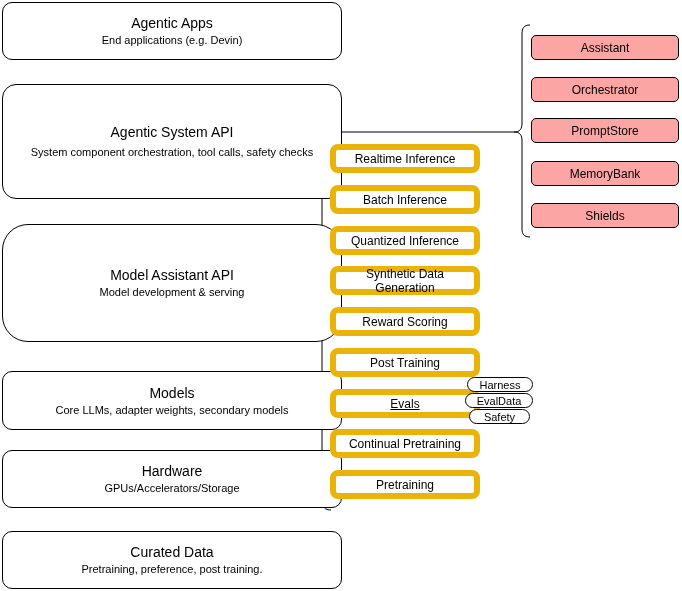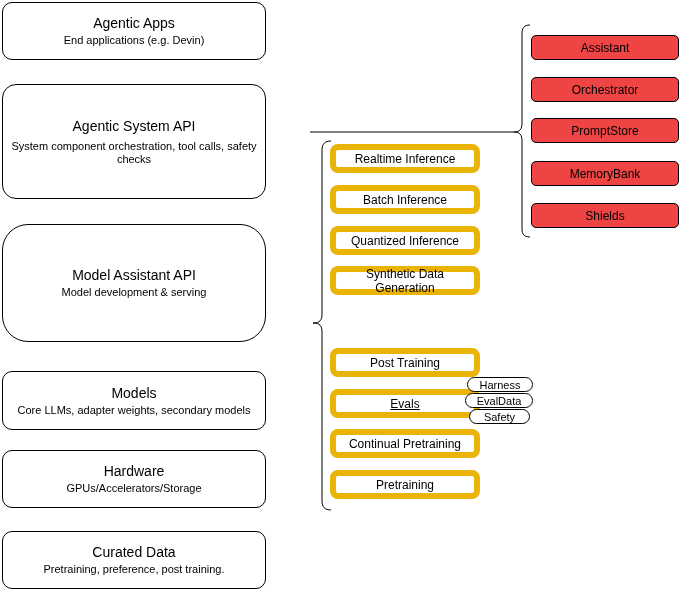--- a/index.html
+++ b/index.html
@@ -9,40 +9,40 @@
     background:#ffffff;
     font-family:"Liberation Sans", sans-serif;
     color:#000000;
     overflow:hidden;
   }
   .overlay{position:absolute;left:0;top:0;width:682px;height:591px;pointer-events:none;}
   .overlay path, .overlay line{stroke:#000000;stroke-width:1;fill:none;}
 
   
   .lbox{
-    position:absolute;left:2px;width:264px;
+    position:absolute;left:2px;width:340px;
     border:1px solid #000000;background:#ffffff;
     display:flex;flex-direction:column;justify-content:center;align-items:center;
     gap:3px;text-align:center;box-sizing:border-box;
   }
   .lbox .t{font-size:14px;line-height:16px;}
   .lbox .s{font-size:11px;line-height:13px;}
 
   
   .mbox{
     position:absolute;left:330px;width:150px;height:29px;
     border:6px solid #eab308;border-radius:8px;background:#ffffff;
     display:flex;justify-content:center;align-items:center;
     font-size:12px;box-sizing:border-box;text-align:center;
   }
 
   
   .rbox{
     position:absolute;left:531px;width:148px;height:25px;
-    border:1px solid #000000;border-radius:5px;background:#ef4444;
+    border:1px solid #000000;border-radius:5px;background:#fca5a5;
     display:flex;justify-content:center;align-items:center;
     font-size:12px;box-sizing:border-box;text-align:center;
   }
 
   
   .pill{
     position:absolute;height:15px;
     border:1px solid #000000;border-radius:8px;background:#ffffff;
     display:flex;justify-content:center;align-items:center;
     font-size:11px;box-sizing:border-box;z-index:3;
@@ -98,20 +98,23 @@
   </div>
   <div class="mbox" style="top:185px;">
     <span>Batch Inference</span>
   </div>
   <div class="mbox" style="top:226px;">
     <span>Quantized Inference</span>
   </div>
   <div class="mbox" style="top:266px;">
     <span>Synthetic Data Generation</span>
   </div>
+  <div class="mbox" style="top:307px;">
+    <span>Reward Scoring</span>
+  </div>
   <div class="mbox" style="top:348px;">
     <span>Post Training</span>
   </div>
   <div class="mbox" style="top:389px;text-decoration:underline;">
     <span>Evals</span>
   </div>
   <div class="mbox" style="top:429px;">
     <span>Continual Pretraining</span>
   </div>
   <div class="mbox" style="top:470px;">

